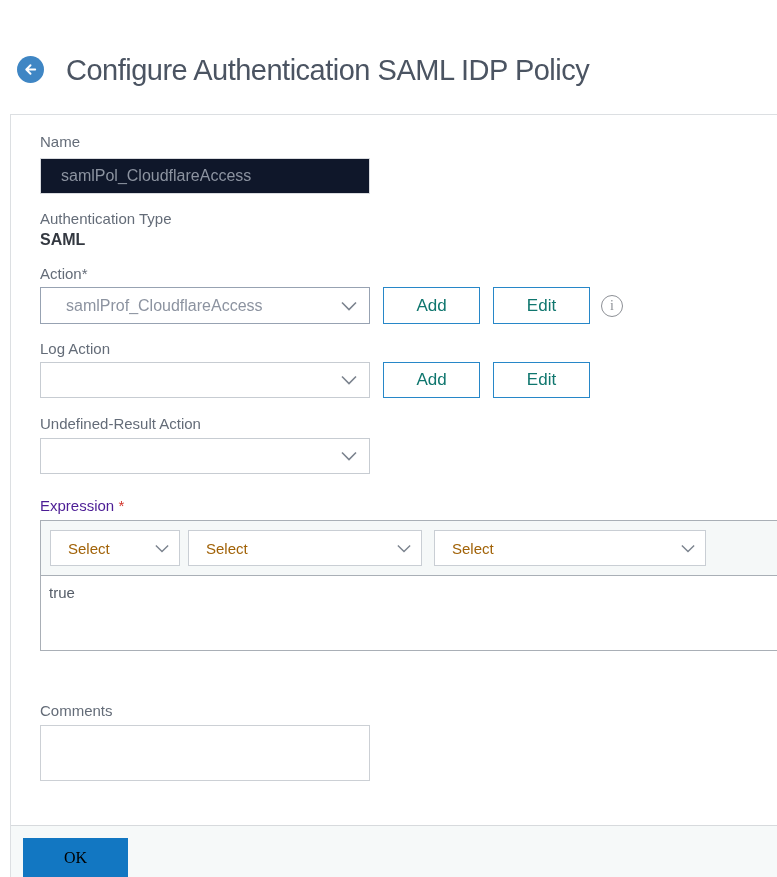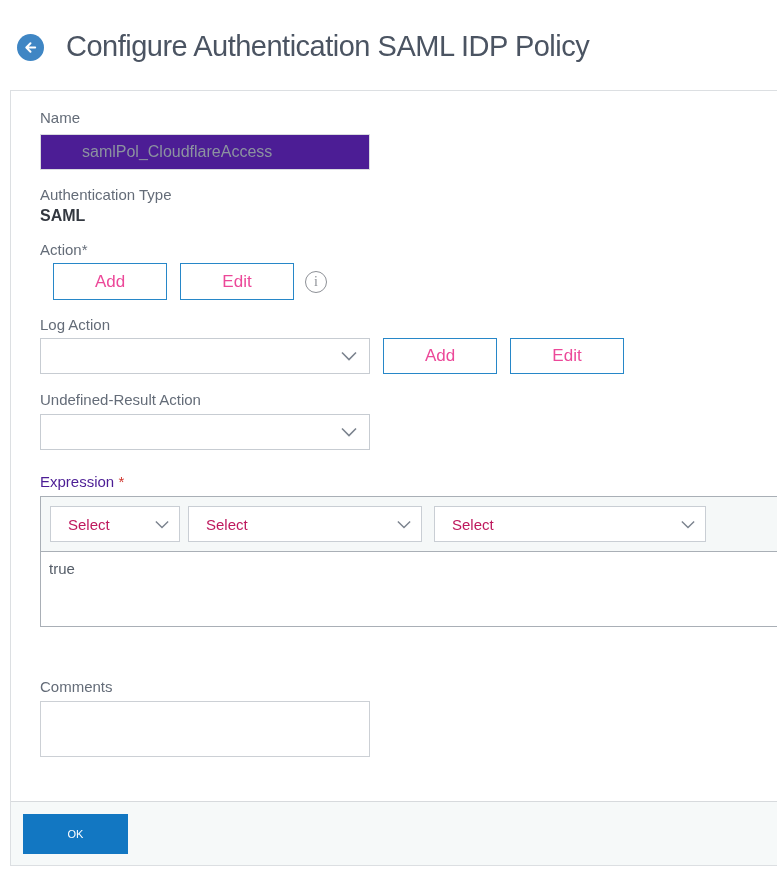--- a/index.html
+++ b/index.html
@@ -4,22 +4,23 @@
 <style>
   * { box-sizing: border-box; margin: 0; padding: 0; }
   html, body { background: #ffffff; }
   body {
     width: 777px; height: 877px; overflow: hidden; position: relative;
     font-family: "Liberation Sans", sans-serif;
   }
 
   
   .page-header {
-    display: flex; align-items: flex-end;
+    display: flex; align-items: flex-start;
     padding: 32px 0 29px 17px;
+    margin-top: 24px;
   }
   .back-btn {
     width: 27px; height: 27px; border-radius: 50%;
     background: #3f86c4; border: none; cursor: pointer;
     display: flex; align-items: center; justify-content: center;
     flex: 0 0 auto;
   }
   .back-btn svg { display: block; }
   .page-title {
     margin-left: 22px;
@@ -48,46 +49,46 @@
   .mb3 { margin-bottom: 3px; }
 
   .fg { margin-bottom: 16px; }
   .fg-log { margin-bottom: 17px; }
   .fg-undef { margin-bottom: 23px; }
   .fg-expr { margin-bottom: 51px; }
   .fg-comments { margin-bottom: 0; }
 
   .text-input {
     width: 330px; height: 36px;
-    background: #4c1d95; border: 1px solid #d9dbdf;
+    background: #0f172a; border: 1px solid #d9dbdf;
     color: #8c93a0; font-size: 16px;
-    padding: 0 10px 0 41px;
+    padding: 0 10px 0 20px;
     font-family: "Liberation Sans", sans-serif;
   }
   .static-value { font-size: 16px; line-height: 18px; font-weight: bold; color: #333840; }
 
   .row { display: flex; align-items: center; }
 
   .combobox {
     width: 330px; height: 37px;
     background: #ffffff; border: 1px solid #c7ccd2;
     display: flex; align-items: center;
     padding: 0 12px 0 25px; cursor: pointer;
   }
   .combobox.focused { border-color: #97a2b2; }
   .combobox .cb-value {
     flex: 1 1 auto; font-size: 16px; color: #8c93a0;
     white-space: nowrap; overflow: hidden;
   }
   .combobox svg { flex: 0 0 auto; }
 
   .btn-outline-blue {
-    width: 114px; height: 37px; margin-left: 13px;
+    width: 97px; height: 37px; margin-left: 13px;
     background: #ffffff; border: 1.5px solid #2787c8;
-    color: #ec4899; font-size: 17px; cursor: pointer;
+    color: #0f766e; font-size: 17px; cursor: pointer;
     font-family: "Liberation Sans", sans-serif;
   }
   .btn-outline-blue + .btn-outline-blue { }
 
   .info-icon {
     width: 22px; height: 22px; margin-left: 11px;
     border: 1.5px solid #8d9096; border-radius: 50%;
     color: #8d9096; font-family: "Liberation Serif", serif;
     font-size: 14px; line-height: 19px; text-align: center;
     display: inline-block; cursor: pointer; flex: 0 0 auto;
@@ -95,21 +96,21 @@
 
   .req-mark { color: #d0342c; }
   .expr-label { color: #4c1d95; }
 
   .expr-box { width: 1010px; border: 1px solid #a9afb6; }
   .expr-toolbar {
     background: #f5f8f8; border-bottom: 1px solid #a9afb6;
     display: flex; align-items: center; padding: 9px 9px;
   }
   .expr-toolbar .combobox { height: 36px; padding: 0 10px 0 17px; border-color: #c9ced4; }
-  .expr-toolbar .cb-value { font-size: 15px; color: #be185d; }
+  .expr-toolbar .cb-value { font-size: 15px; color: #a16207; }
   .cb-sel1 { width: 130px; margin-right: 8px; }
   .cb-sel2 { width: 234px; margin-right: 12px; }
   .cb-sel3 { width: 272px; }
   .expr-textarea {
     display: block; width: 1008px; height: 74px;
     border: none; resize: none; outline: none;
     font-family: "Liberation Sans", sans-serif;
     font-size: 15px; color: #555d68; padding: 8px 8px 8px 8px;
     background: #ffffff;
   }
@@ -126,22 +127,22 @@
   .panel-footer {
     margin-top: 22px;
     border-top: 1px solid #d7dadd;
     background: #f6f9f9;
     padding: 12px 0 11px 12px;
     display: flex; align-items: center;
   }
   .btn-primary {
     width: 105px; height: 40px;
     background: #1277c2; border: 1px solid #1277c2;
-    color: #ffffff; font-size: 11px; cursor: pointer;
-    font-family: Liberation Sans, sans-serif;
+    color: #000000; font-size: 16px; cursor: pointer;
+    font-family: Liberation Serif, serif;
   }
   .btn-secondary {
     width: 122px; height: 40px; margin-left: 14px;
     background: #ffffff; border: 1px solid #949ca6;
     color: #3e4a57; font-size: 17px; cursor: pointer;
     font-family: "Liberation Sans", sans-serif;
   }
 </style>
 </head>
 <body>
@@ -164,20 +165,26 @@
     </div>
 
     <div class="fg">
       <label class="field-label mb3">Authentication Type</label>
       <div class="static-value">SAML</div>
     </div>
 
     <div class="fg">
       <label class="field-label mb4">Action*</label>
       <div class="row">
+        <div class="combobox focused">
+          <span class="cb-value">samlProf_CloudflareAccess</span>
+          <svg width="16" height="10" viewBox="0 0 16 10">
+            <polyline points="1,1.5 8,8.5 15,1.5" fill="none" stroke="#7b838e" stroke-width="1.6"></polyline>
+          </svg>
+        </div>
         <button class="btn-outline-blue">Add</button>
         <button class="btn-outline-blue">Edit</button>
         <span class="info-icon">i</span>
       </div>
     </div>
 
     <div class="fg fg-log">
       <label class="field-label mb4">Log Action</label>
       <div class="row">
         <div class="combobox" style="height:36px">

